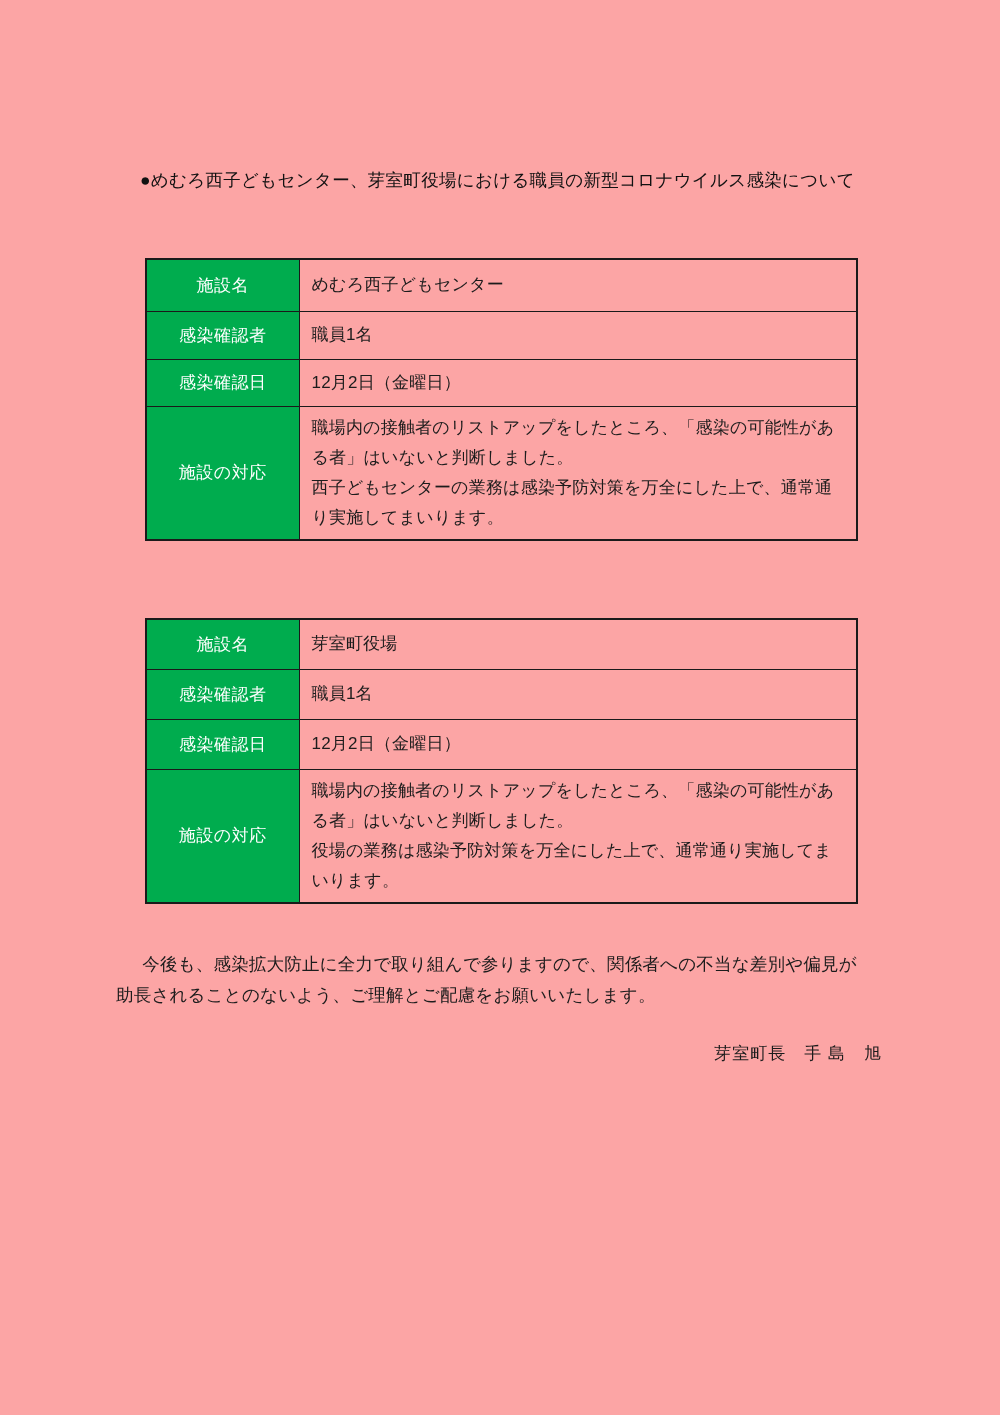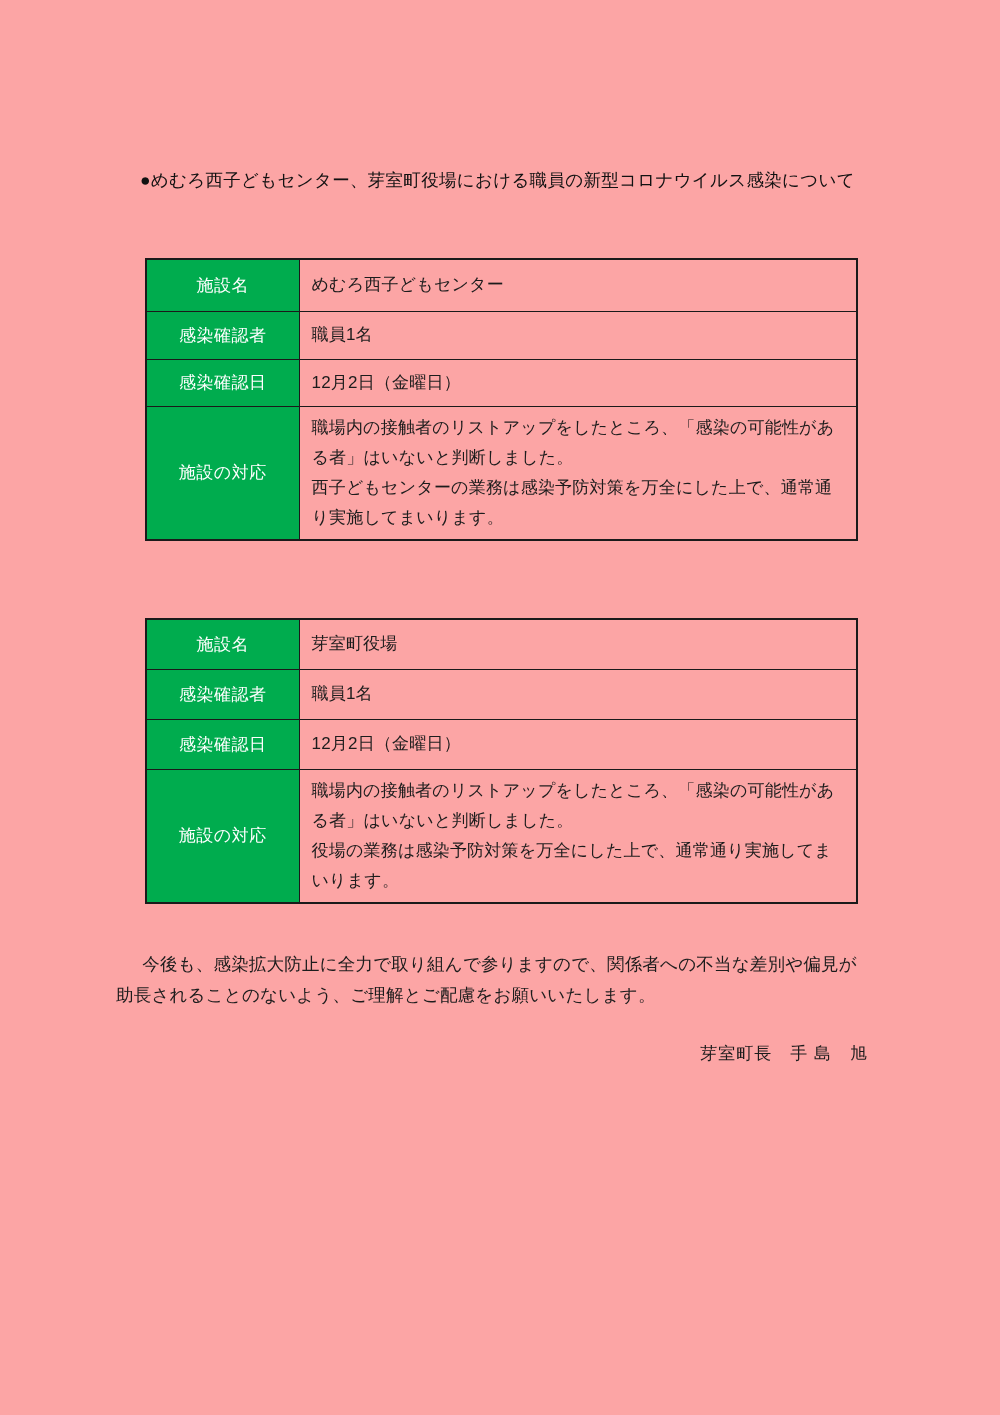--- a/index.html
+++ b/index.html
@@ -73,21 +73,21 @@
     top: 949px;
     width: 750px;
     font-size: 17.5px;
     line-height: 31px;
     text-indent: 1.5em;
     color: #1c1c1c;
     letter-spacing: 0.2px;
   }
   .signature {
     position: absolute;
-    right: 132px;
+    right: 118px;
     top: 1042px;
     font-size: 17px;
     color: #1c1c1c;
     letter-spacing: 1px;
     white-space: pre;
   }
 </style>
 </head>
 <body>
 

